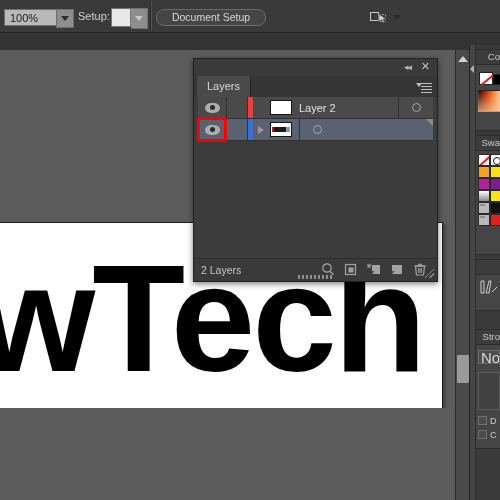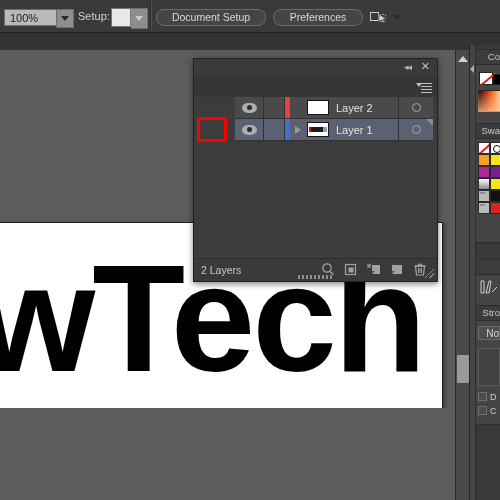--- a/index.html
+++ b/index.html
@@ -148,23 +148,23 @@
     position:absolute;left:5px;width:26px;
     background:#454545;border:1px solid #2d2d2d;box-sizing:border-box;text-align:right;
   }
   .mini-title{
     height:14px;line-height:14px;background:#3c3c3c;
     color:#c9c9c9;font-size:9.5px;padding-left:3px;
     white-space:nowrap;overflow:hidden;
     border-bottom:1px solid #2d2d2d;
   }
   .mp-color{top:4px;height:82px;}
-  .mp-swatch{top:78px;height:120px;}
+  .mp-swatch{top:90px;height:120px;}
   .mp-brush{top:214px;height:52px;}
-  .mp-stroke{top:260px;height:120px;}
+  .mp-stroke{top:284px;height:120px;}
 
   .none-swatch{
     position:absolute;left:3px;top:22px;width:14px;height:13px;
     background:#ffffff;border:1px solid #222;box-sizing:border-box;
   }
   .none-swatch:after{
     content:"";position:absolute;left:-1px;top:5px;width:19px;height:2px;
     background:#e21f1f;transform:rotate(-40deg);
   }
   .black-swatch{
@@ -203,21 +203,21 @@
     background:#8d8d8d;
   }
 
   .brush-glyph{
     position:absolute;left:4px;top:20px;
     color:#cfcfcf;font-size:12px;
   }
   .stroke-none{
     position:absolute;left:2px;top:20px;width:22px;height:14px;
     background:#4e4e4e;border:1px solid #6a6a6a;box-sizing:border-box;
-    color:#d6d6d6;font-size:10px;line-height:13px;padding-left:2px;
+    color:#d6d6d6;font-size:15px;line-height:13px;padding-left:2px;
     overflow:hidden;white-space:nowrap;
   }
   .stroke-box{
     position:absolute;left:2px;top:42px;width:22px;height:38px;
     border:1px solid #5c5c5c;box-sizing:border-box;background:#414141;
   }
   .chk{
     position:absolute;left:2px;width:9px;height:9px;
     background:#4b4b4b;border:1px solid #6f6f6f;box-sizing:border-box;
   }
@@ -266,21 +266,20 @@
   }
 
   .lp-body{
     position:absolute;left:0;top:38px;width:100%;bottom:22px;
     background:#3c3c3c;
   }
   .lp-rows{position:absolute;left:4px;top:0;right:4px;}
   .lrow{
     position:relative;height:21px;display:flex;align-items:center;
     border-bottom:1px solid #313131;
-    margin-left:37px;
   }
   .lrow.sel{background:#5a6170;}
   .lrow.unsel{background:#4a4a4a;}
   .cell-eye{
     width:28px;height:21px;display:flex;align-items:center;justify-content:center;
     border-right:1px solid #313131;
   }
   .eye{
     width:15px;height:10px;border-radius:50%/60%;
     background:#adadad;display:flex;align-items:center;justify-content:center;
@@ -370,21 +369,20 @@
       <div class="style-combo">
         <div class="style-swatch"></div>
         <div class="style-arrow">
           <span class="tri-down lt"></span>
         </div>
       </div>
 
       <div class="topsep"></div>
 
       <div class="tbtn" id="btn-docsetup">Document Setup</div>
-      <div class="tbtn" id="btn-prefs">Preferences</div>
 
       <svg class="xform-icon" viewBox="0 0 18 15">
         <rect x="0.5" y="2.5" width="8" height="8" fill="none" stroke="#c8c8c8" stroke-width="1"></rect>
         <rect x="8.5" y="4.5" width="7" height="7" fill="none" stroke="#9a9a9a" stroke-width="1" stroke-dasharray="2 1.5"></rect>
         <path d="M9 4 L9 12 L11.5 9.8 L13 13 L14.6 12.2 L13.1 9.2 L16 9 Z" fill="#d8d8d8" stroke="#2b2b2b" stroke-width="0.6"></path>
       </svg>
       <span class="tri-down xform-drop"></span>
 
     </div>
   </div>
@@ -473,20 +471,21 @@
   </div>
 
   <div class="layers-panel">
 
     <div class="lp-titlebar">
       <div class="lp-collapse">◂◂</div>
       <div class="lp-close">✕</div>
     </div>
 
     <div class="lp-tabrow">
+      <div class="lp-tab">Layers</div>
       <div class="lp-menu">
         <span class="mt"></span>
         <i></i>
           <i></i>
           <i></i>
           <i></i>
       </div>
     </div>
 
     <div class="lp-body">
@@ -515,21 +514,20 @@
               </span>
           </div>
           <div class="cell-lock"></div>
           <div class="cell-color" style="background:#3b6fd4"></div>
           <div class="cell-tri">
             <span class="tri-right"></span>
           </div>
           <div class="cell-thumb">
             <span class="thumb-art"></span>
           </div>
-          <div class="cell-name">Layer 1</div>
           <div class="cell-target">
             <span class="ring"></span>
           </div>
           <span class="corner-fold"></span>
         </div>
 
       </div>
     </div>
 
     <div class="lp-footer">

